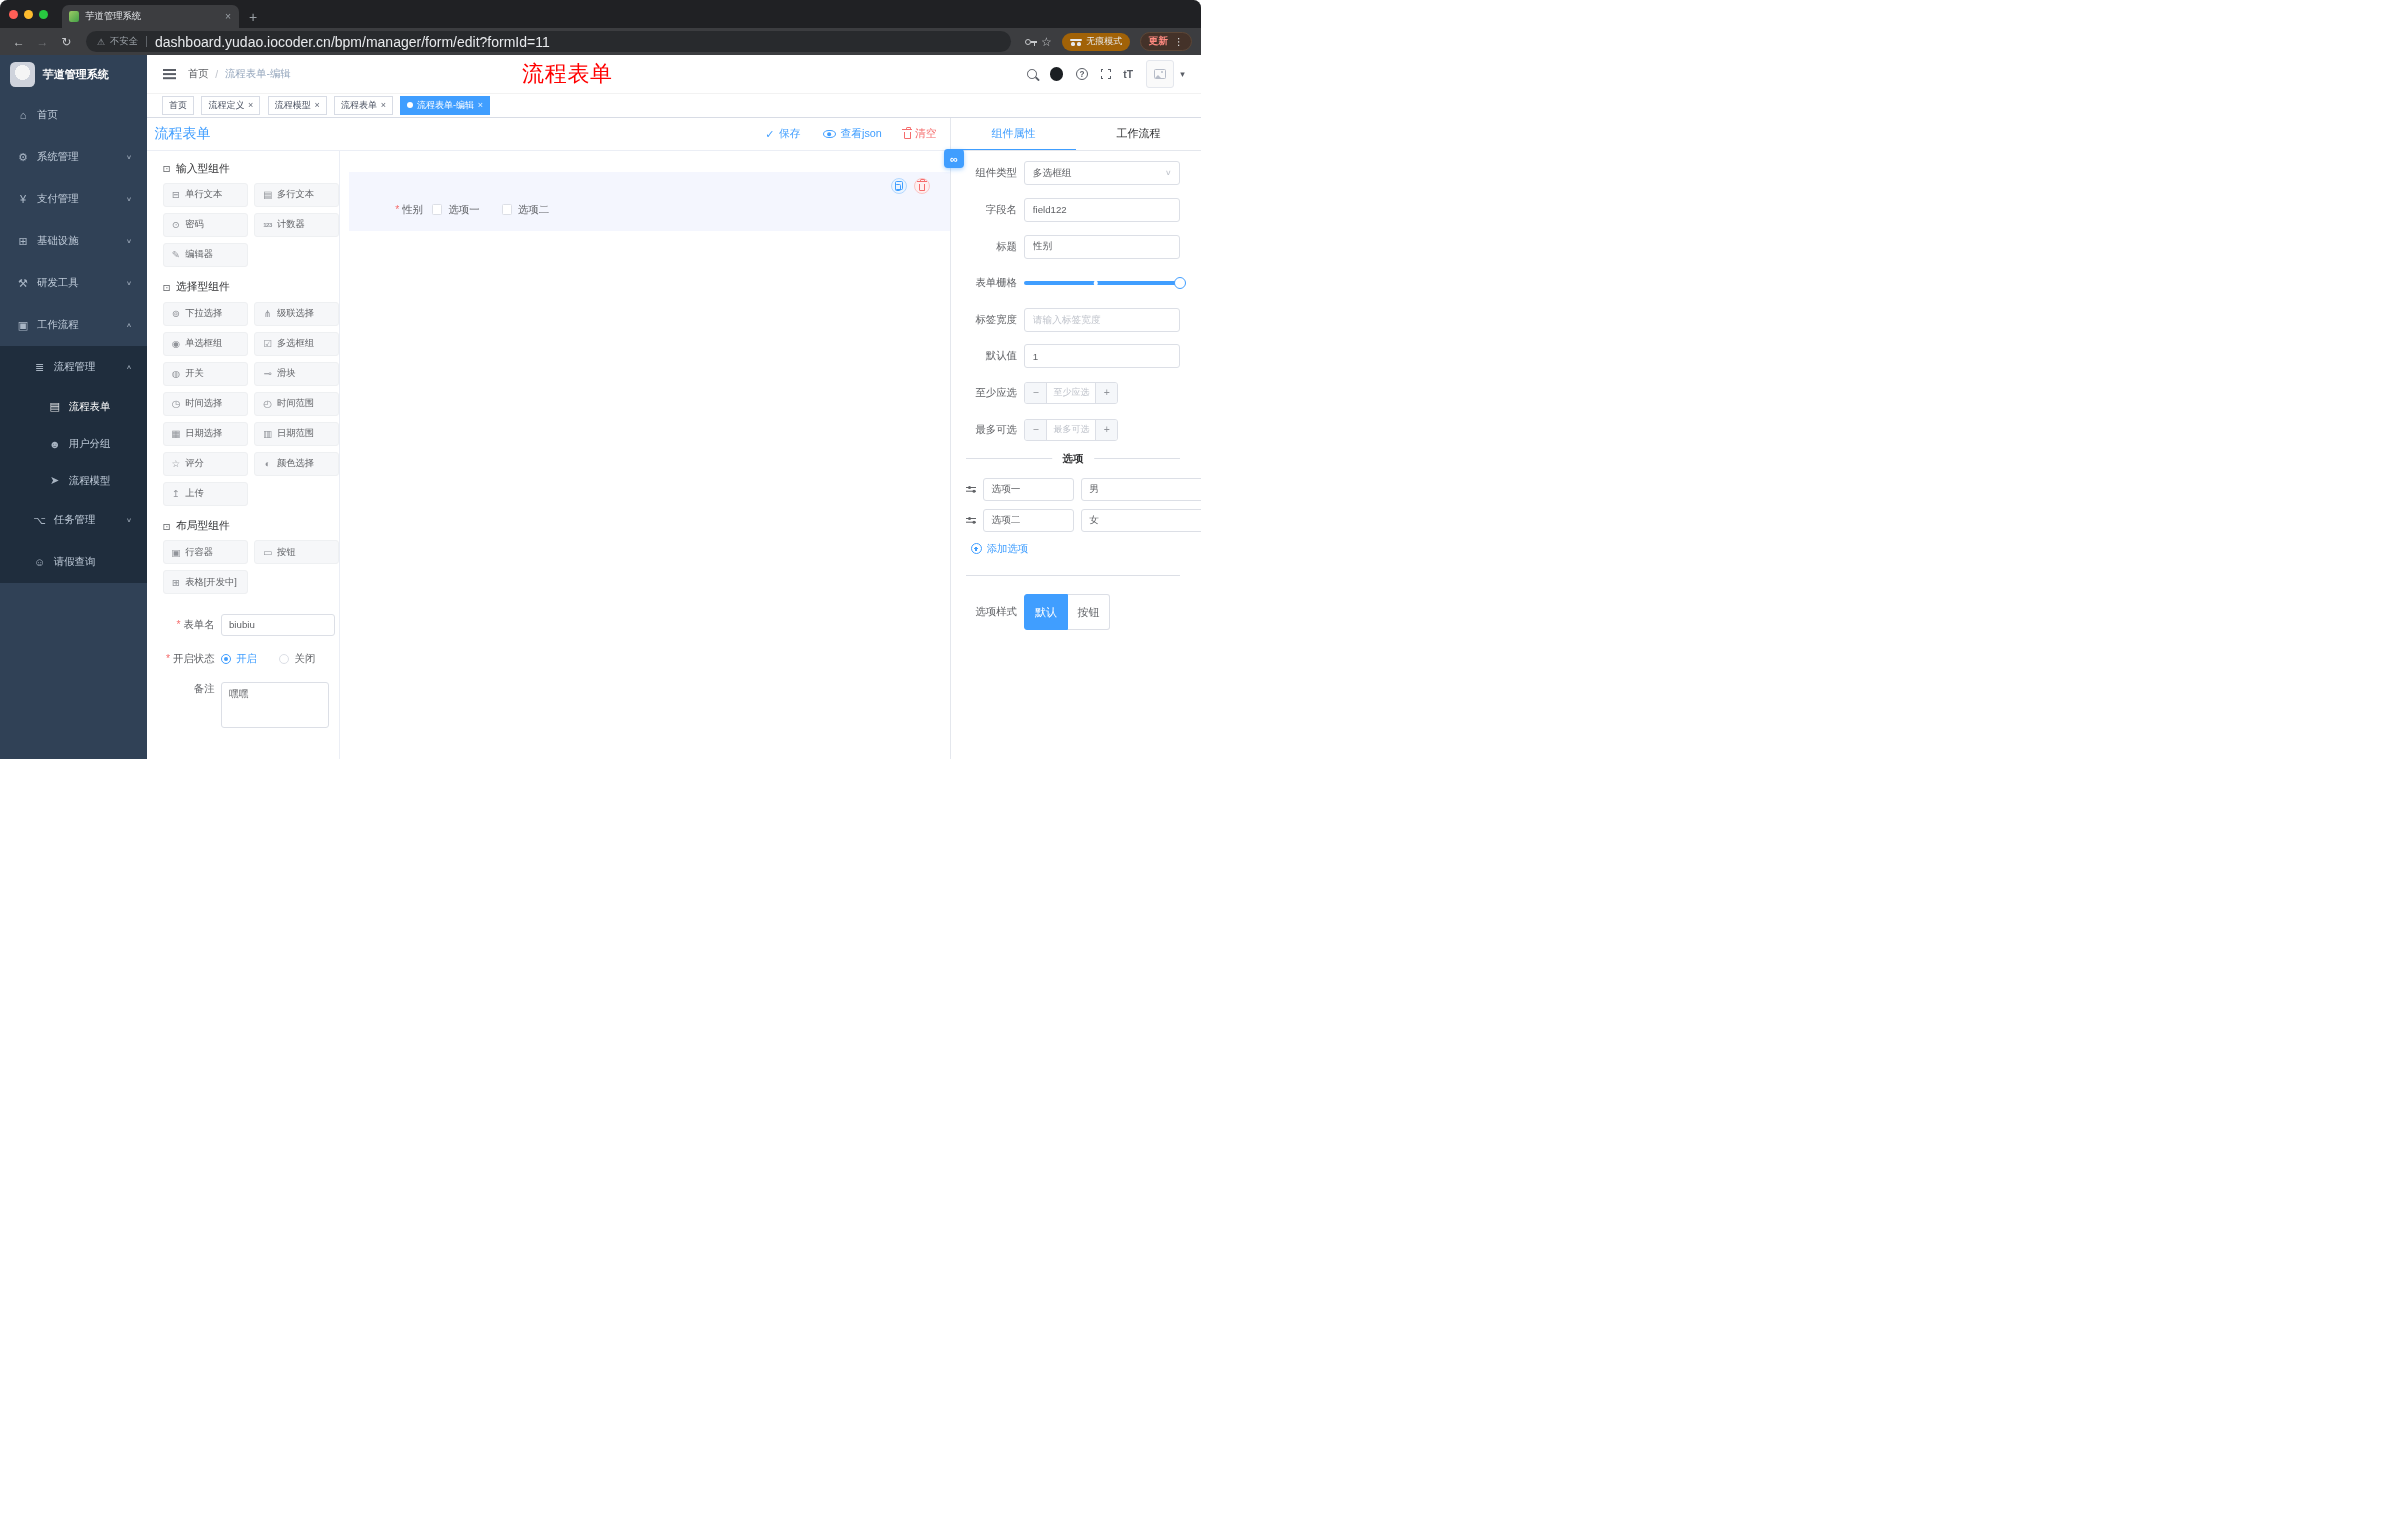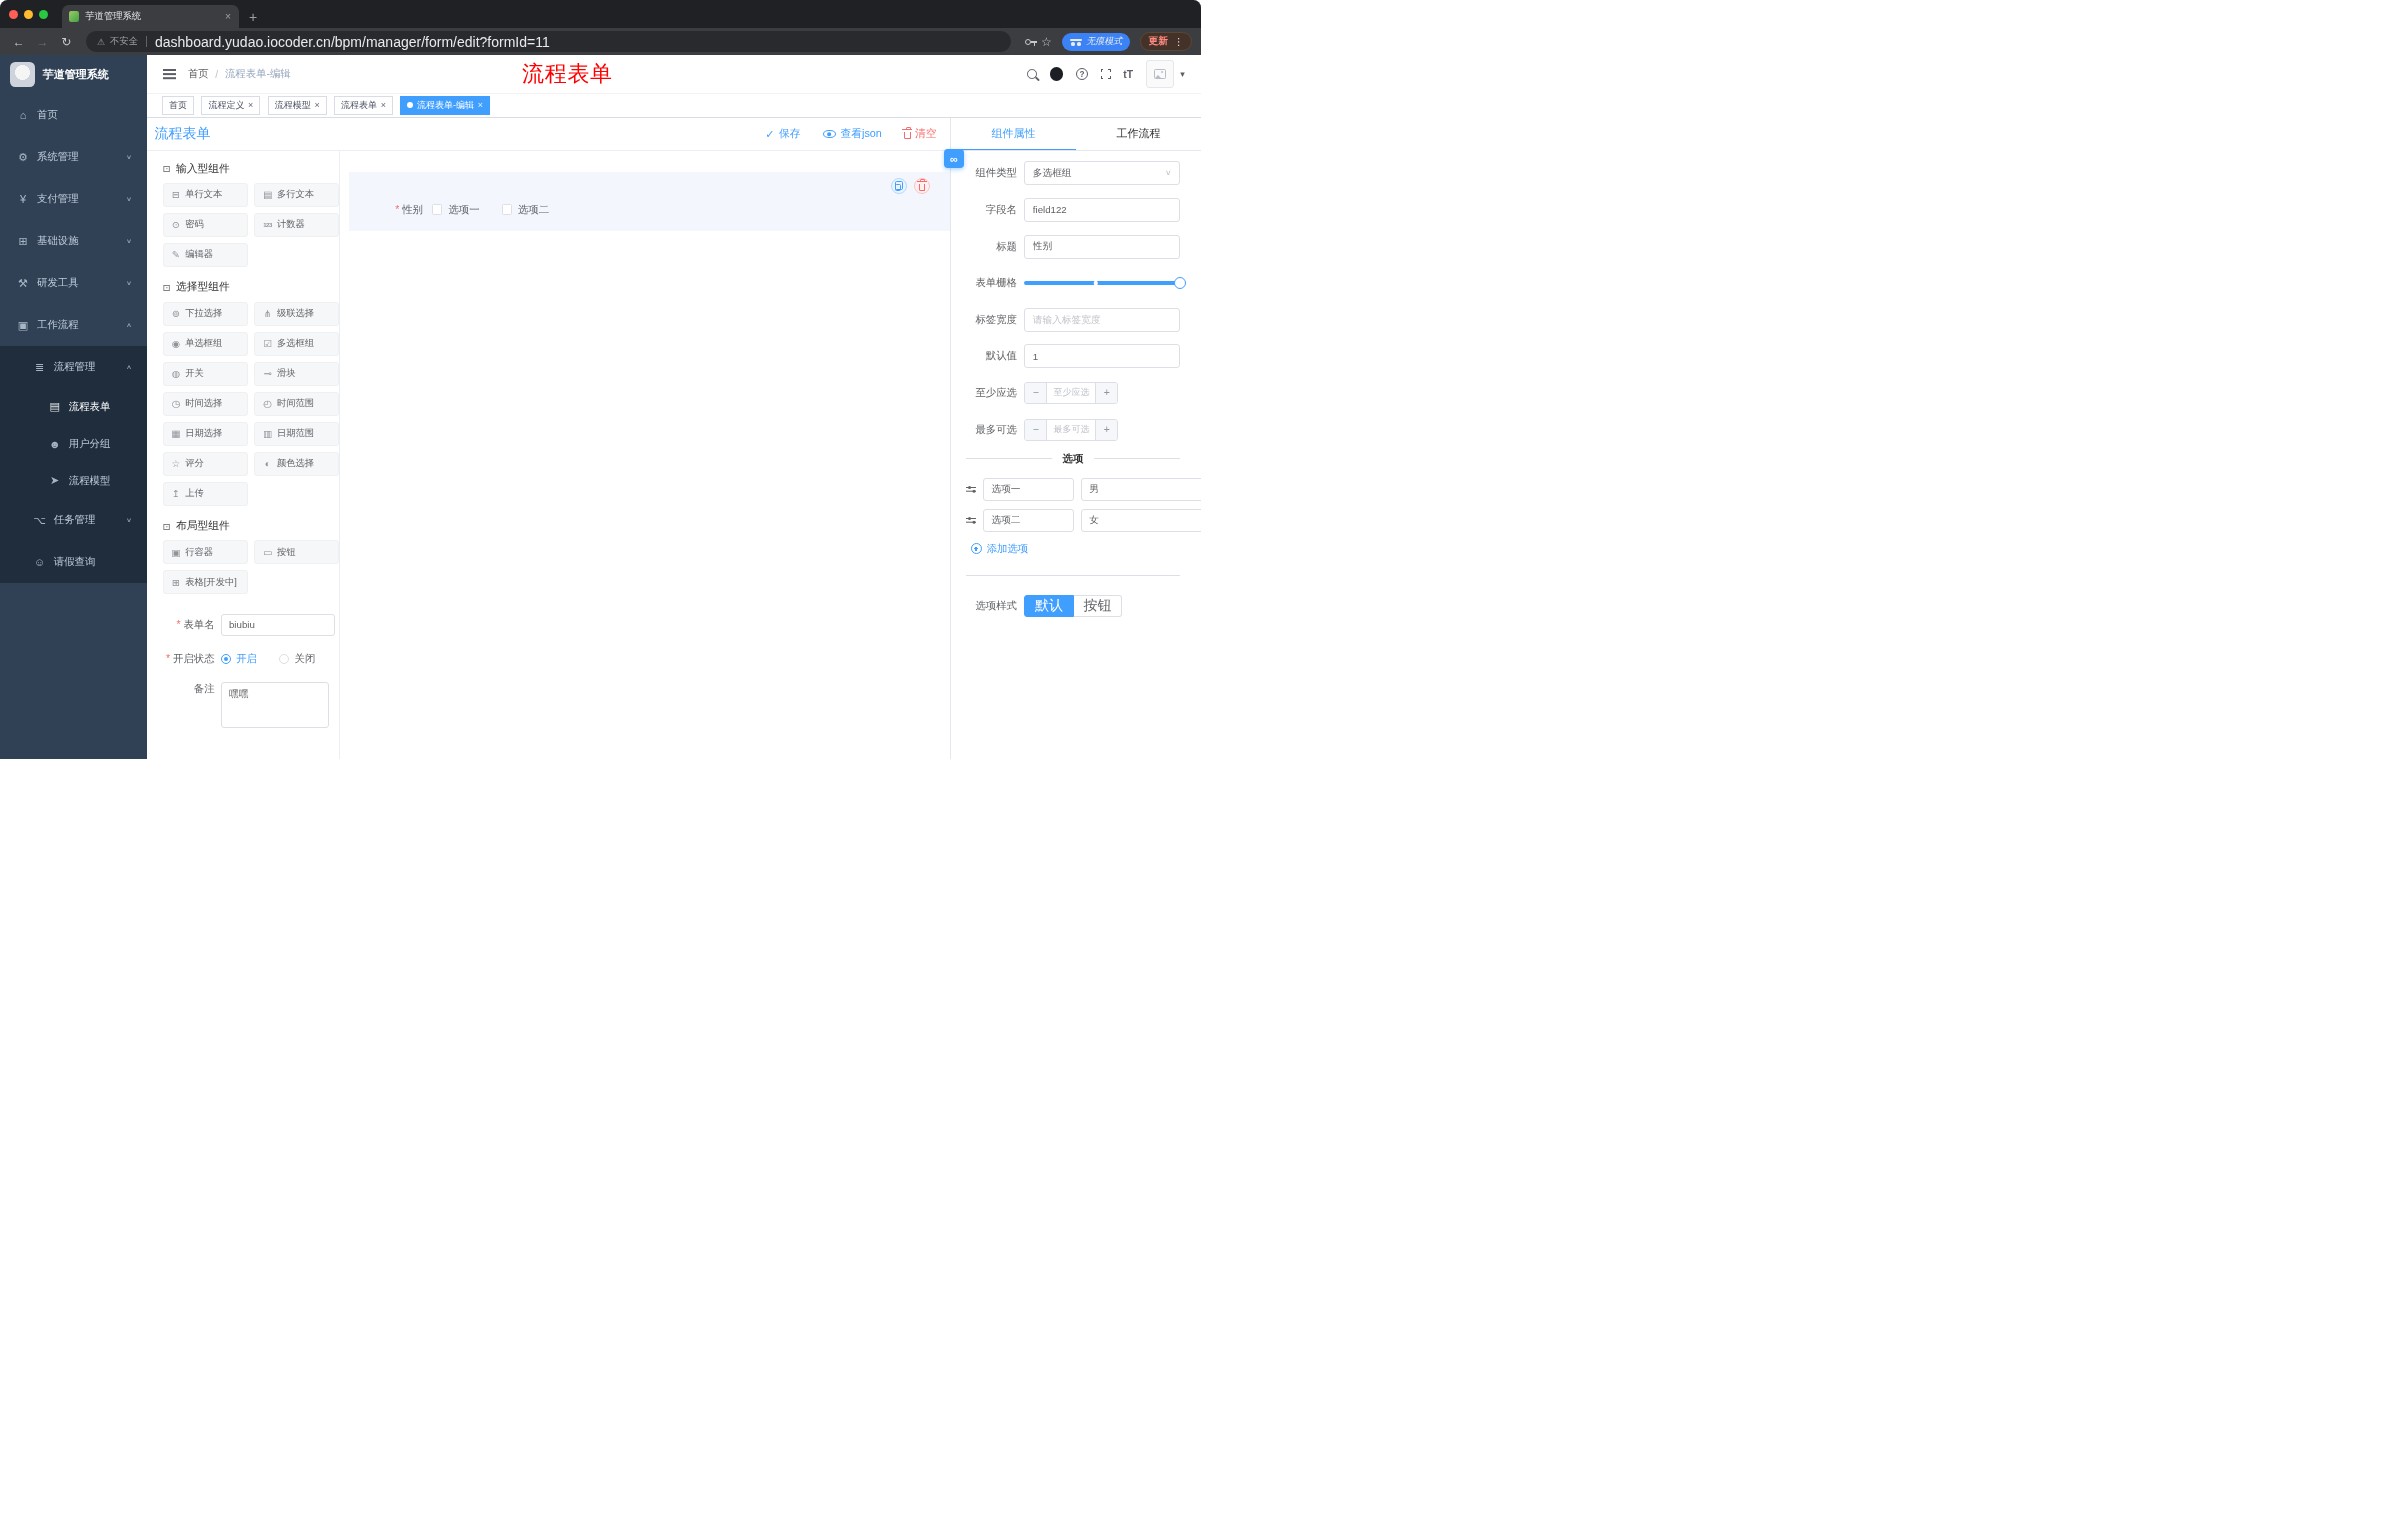--- a/index.html
+++ b/index.html
@@ -22,21 +22,21 @@
   .nav-ic.dim { color:#6e7073; }
   .addr { flex:1; height:21px; background:#282a2d; border-radius:10.4px; margin:0 6px; display:flex; align-items:center; padding:0 10.4px; gap:5.2px; }
   .warn { color:#9aa0a6; font-size:9px; }
   .sec { color:#9aa0a6; font-size:9.3px; }
   .addr-div { width:0.7px; height:10.4px; background:#5f6368; margin:0 3px; }
   .url { color:#e8eaed; font-size:14px; white-space:nowrap; }
   .i-key{width:6px;height:6px;border:1.5px solid #c7c9cc;border-radius:50%;position:relative;display:inline-block;margin:0 6px 0 3px;cursor:pointer}
   .i-key::after{content:"";position:absolute;left:5.2px;top:1.5px;width:6.7px;height:1.5px;background:#c7c9cc}
   .i-key::before{content:"";position:absolute;left:8.2px;top:3px;width:1.5px;height:3px;background:#c7c9cc}
   .star { color:#c7c9cc; font-size:12px; margin-right:6px; cursor:pointer; }
-  .incog { height:18px; border-radius:9px; background:#3b82f6; color:#e8eaed; font-size:9px; display:flex; align-items:center; gap:4.5px; padding:0 7.4px;font-style:italic; }
+  .incog { height:18px; border-radius:9px; background:#a16207; color:#e8eaed; font-size:9px; display:flex; align-items:center; gap:4.5px; padding:0 7.4px; }
   .i-spy{width:12px;height:8.2px;position:relative;display:inline-block}
   .i-spy::before{content:"";position:absolute;top:1.5px;left:0;right:0;height:1.9px;background:#e8eaed;border-radius:1.5px}
   .i-spy::after{content:"";position:absolute;bottom:0;left:1.1px;width:3.7px;height:3.7px;border-radius:50%;background:#e8eaed;box-shadow:6px 0 0 #e8eaed}
   .update-pill { height:18.6px; border-radius:9.7px; background:#443229; border:0.7px solid #5c4636; display:flex; align-items:center; gap:6px; padding:0 7.4px; margin-left:6px; cursor:pointer; }
   .upd-txt { color:#ff8a80; font-size:9.7px; font-weight:600; }
   .upd-dots { color:#e8eaed; font-size:9.7px; }
 
   
   .app { display:flex; height:704px; }
 
@@ -179,21 +179,21 @@
   .i-sliders::before{content:"";position:absolute;left:0;right:0;top:2.2px;height:1.1px;background:#606266;box-shadow:0 3.7px 0 #606266}
   .i-sliders::after{content:"";position:absolute;top:1.1px;left:1.5px;width:3px;height:3px;border-radius:50%;background:#606266;box-shadow:4.5px 3.7px 0 #606266}
   .opt-name { width:91px; height:23px; }
   .opt-val { flex:1; height:23px; }
   .add-option { display:flex; align-items:center; gap:5.2px; color:#409eff; font-size:10.4px; margin:10.4px 0 0 4.5px; cursor:pointer; }
   .i-add{width:11px;height:11px;border:0.7px solid #409eff;border-radius:50%;position:relative;display:inline-block}
   .i-add::before{content:"";position:absolute;left:2.2px;right:2.2px;top:50%;height:1.1px;margin-top:-0.6px;background:#409eff}
   .i-add::after{content:"";position:absolute;top:2.2px;bottom:2.2px;left:50%;width:1.1px;margin-left:-0.6px;background:#409eff}
   .p-divider.plain { margin:19.3px 0 18px; }
   .seg { display:flex; }
-  .seg-btn { height:22px; padding:0 9.7px; border:0.7px solid #dcdfe6; background:#fff; color:#606266; font-size:14px; display:flex; align-items:center; cursor:pointer; }
+  .seg-btn { height:36px; padding:0 9.7px; border:0.7px solid #dcdfe6; background:#fff; color:#606266; font-size:11px; display:flex; align-items:center; cursor:pointer; }
   .seg-btn:first-child { border-radius:3px 0 0 3px; }
   .seg-btn:last-child { border-radius:0 3px 3px 0; border-left:none; }
   .seg-btn.active { background:#409eff; border-color:#409eff; color:#fff; }
   .sw-row { display:flex; align-items:center; margin-bottom:21.5px; }
   .sw-label { width:51px; text-align:right; margin-right:7.4px; font-size:10.4px; color:#606266; flex-shrink:0; }
   .pswitch { width:28px; height:14px; border-radius:7.4px; background:#dcdfe6; position:relative; cursor:pointer; }
   .pswitch::after { content:""; position:absolute; top:1.5px; left:1.5px; width:11px; height:11px; border-radius:50%; background:#fff; }
   .sw-row.on .pswitch { background:#409eff; }
   .sw-row.on .pswitch::after { left:15.6px; }
   .style-row { margin-bottom:18.6px; }

